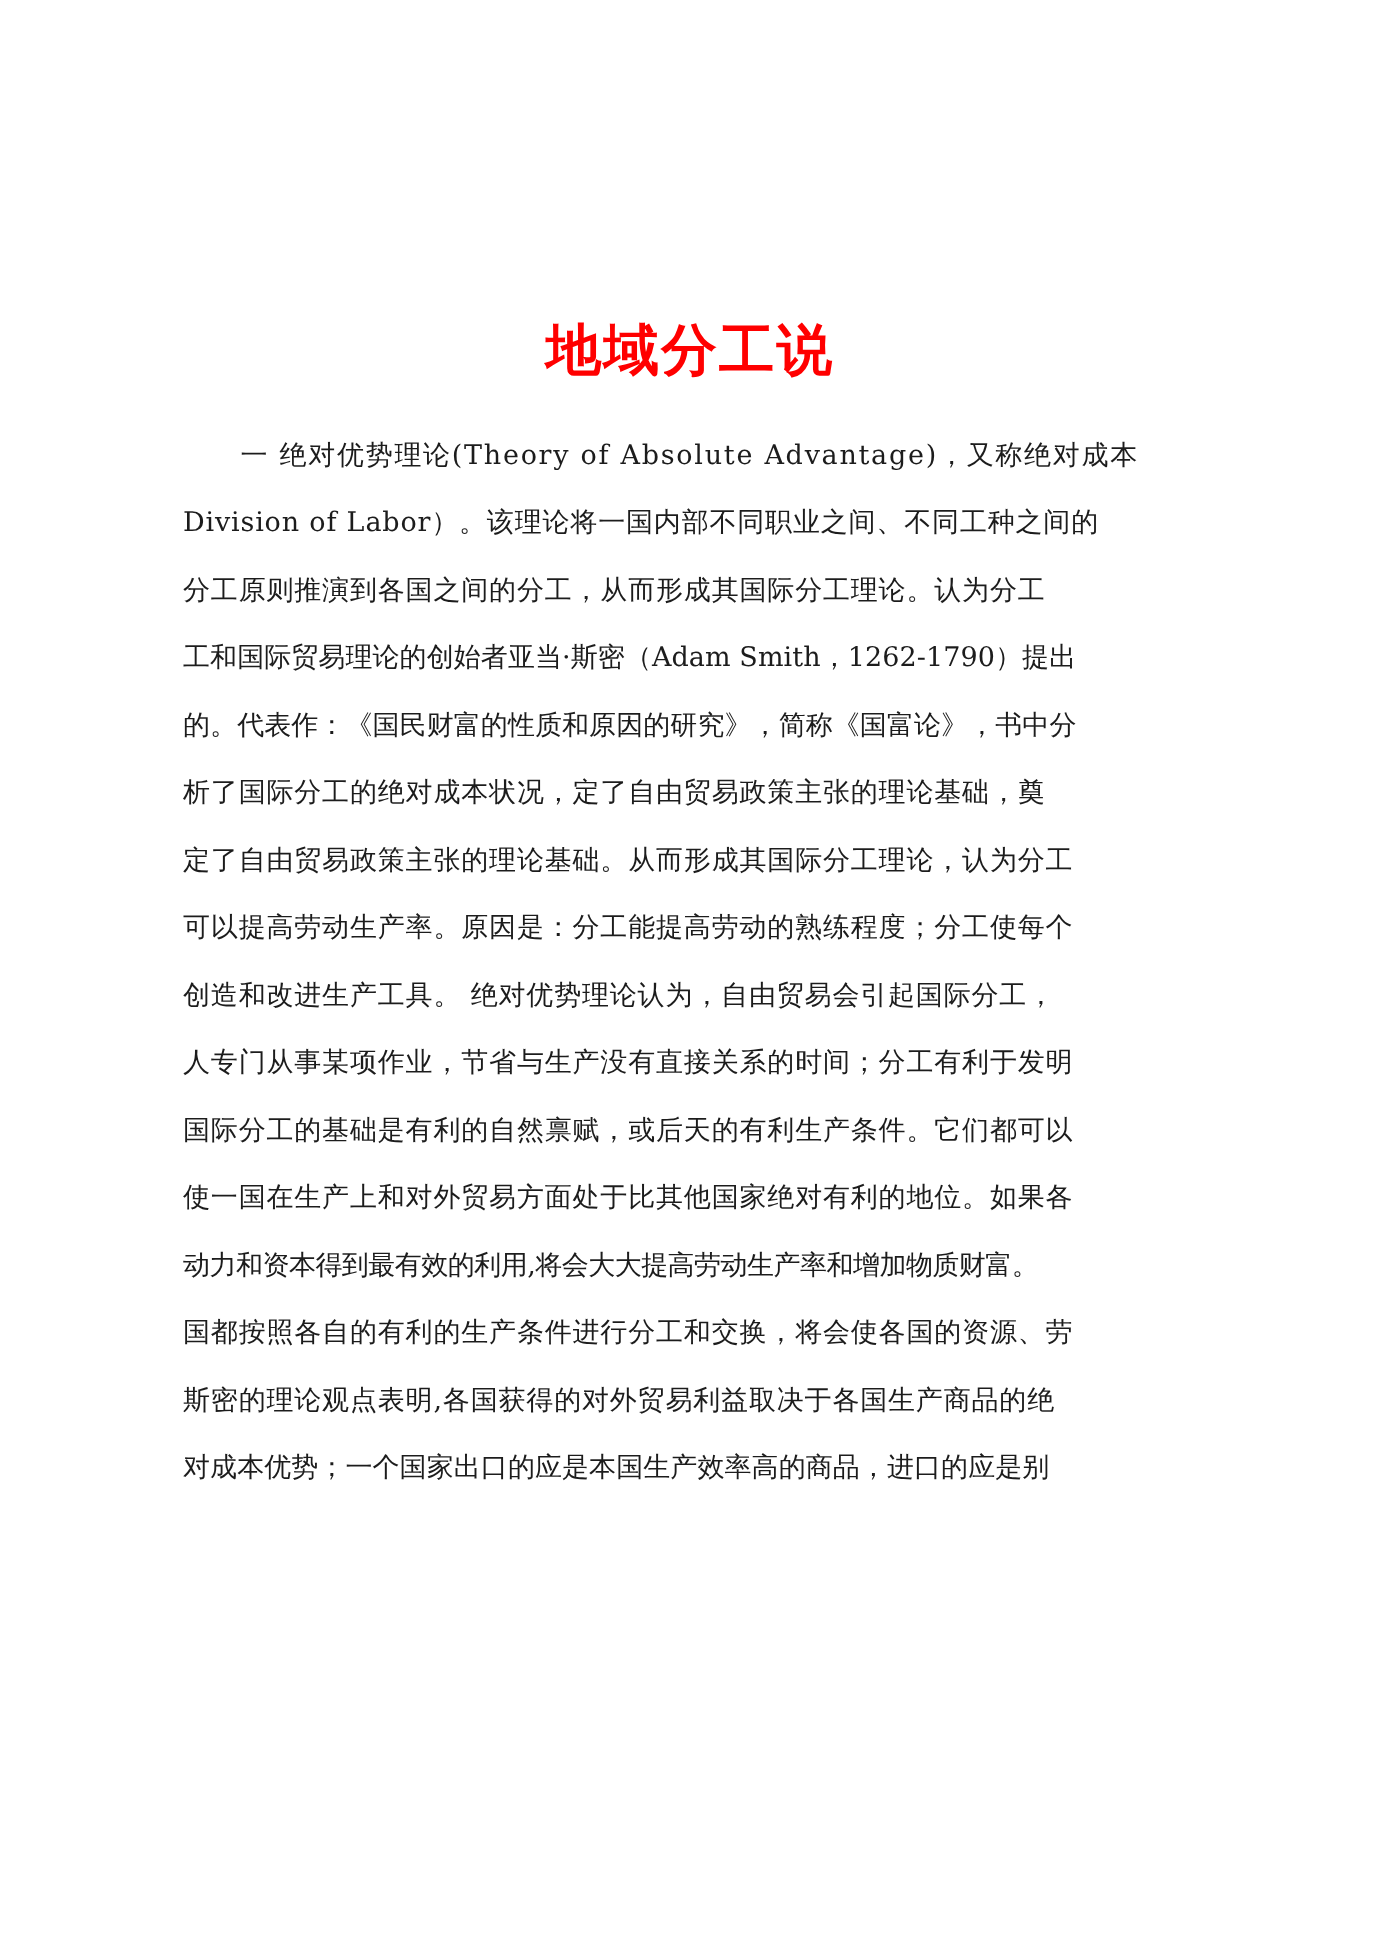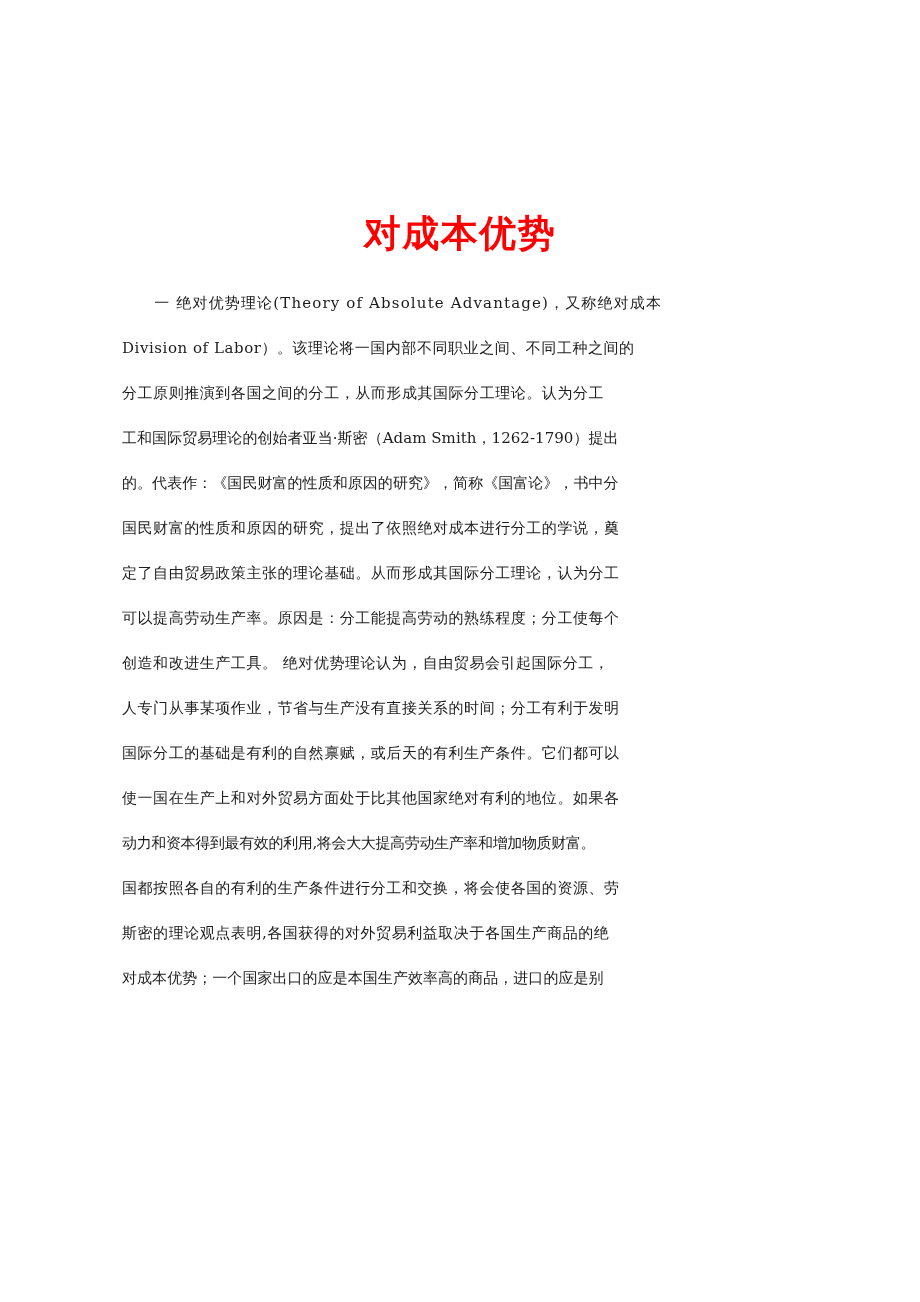--- a/index.html
+++ b/index.html
@@ -45,47 +45,47 @@
     position: absolute;
     top: 281px;
     left: 122px;
     width: 690px;
   }
 
   .body-line {
     display: block;
     height: 45px;
     line-height: 45px;
-    font-size: 15px;
+    font-size: 18px;
     font-family: "DejaVu Serif", "Liberation Serif", serif;
     color: #1c1c1c;
     white-space: pre;
     letter-spacing: 0px;
   }
 
   
   .t-wide   { letter-spacing: 1.15px; }
   .t-med    { letter-spacing: 0.55px; }
   .t-tight  { letter-spacing: 0.05px; }
   .t-xtight { letter-spacing: -0.35px; }
 </style>
 </head>
 <body>
 
 <div class="page">
 
-  <h1 class="doc-title">对成本优势</h1>
+  <h1 class="doc-title">地域分工说</h1>
 
   <div class="body-block">
     <span class="body-line t-wide">　　一 绝对优势理论(Theory of Absolute Advantage)，又称绝对成本</span>
     <span class="body-line t-med">Division of Labor）。该理论将一国内部不同职业之间、不同工种之间的</span>
     <span class="body-line t-med">分工原则推演到各国之间的分工，从而形成其国际分工理论。认为分工</span>
     <span class="body-line t-tight">工和国际贸易理论的创始者亚当·斯密（Adam Smith，1262-1790）提出</span>
     <span class="body-line t-tight">的。代表作：《国民财富的性质和原因的研究》，简称《国富论》，书中分</span>
-    <span class="body-line t-med">国民财富的性质和原因的研究，提出了依照绝对成本进行分工的学说，奠</span>
+    <span class="body-line t-med">析了国际分工的绝对成本状况，定了自由贸易政策主张的理论基础，奠</span>
     <span class="body-line t-med">定了自由贸易政策主张的理论基础。从而形成其国际分工理论，认为分工</span>
     <span class="body-line t-med">可以提高劳动生产率。原因是：分工能提高劳动的熟练程度；分工使每个</span>
     <span class="body-line t-med">创造和改进生产工具。 绝对优势理论认为，自由贸易会引起国际分工，</span>
     <span class="body-line t-med">人专门从事某项作业，节省与生产没有直接关系的时间；分工有利于发明</span>
     <span class="body-line t-med">国际分工的基础是有利的自然禀赋，或后天的有利生产条件。它们都可以</span>
     <span class="body-line t-med">使一国在生产上和对外贸易方面处于比其他国家绝对有利的地位。如果各</span>
     <span class="body-line t-xtight">动力和资本得到最有效的利用,将会大大提高劳动生产率和增加物质财富。</span>
     <span class="body-line t-med">国都按照各自的有利的生产条件进行分工和交换，将会使各国的资源、劳</span>
     <span class="body-line t-med">斯密的理论观点表明,各国获得的对外贸易利益取决于各国生产商品的绝</span>
     <span class="body-line t-tight">对成本优势；一个国家出口的应是本国生产效率高的商品，进口的应是别</span>

